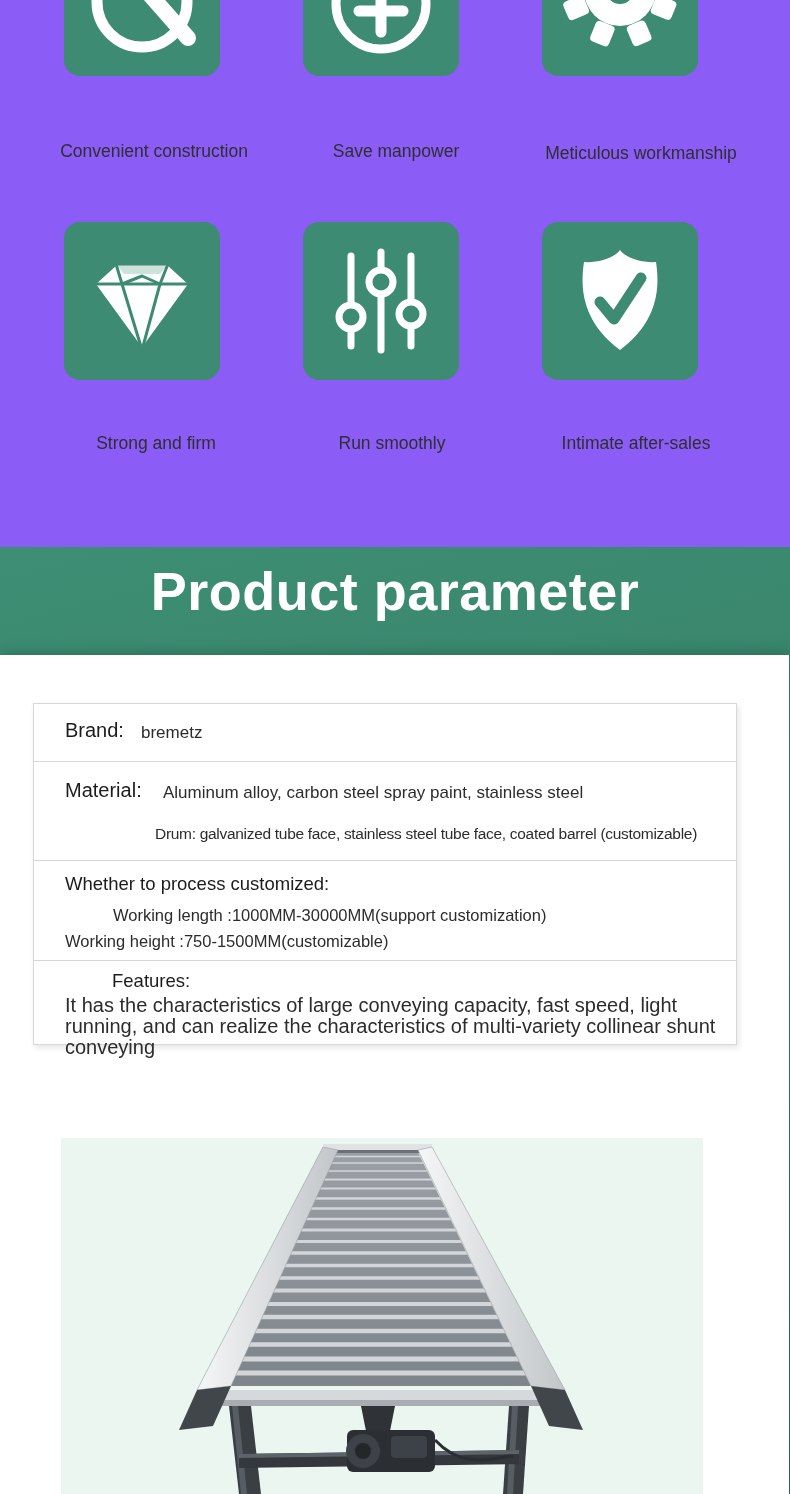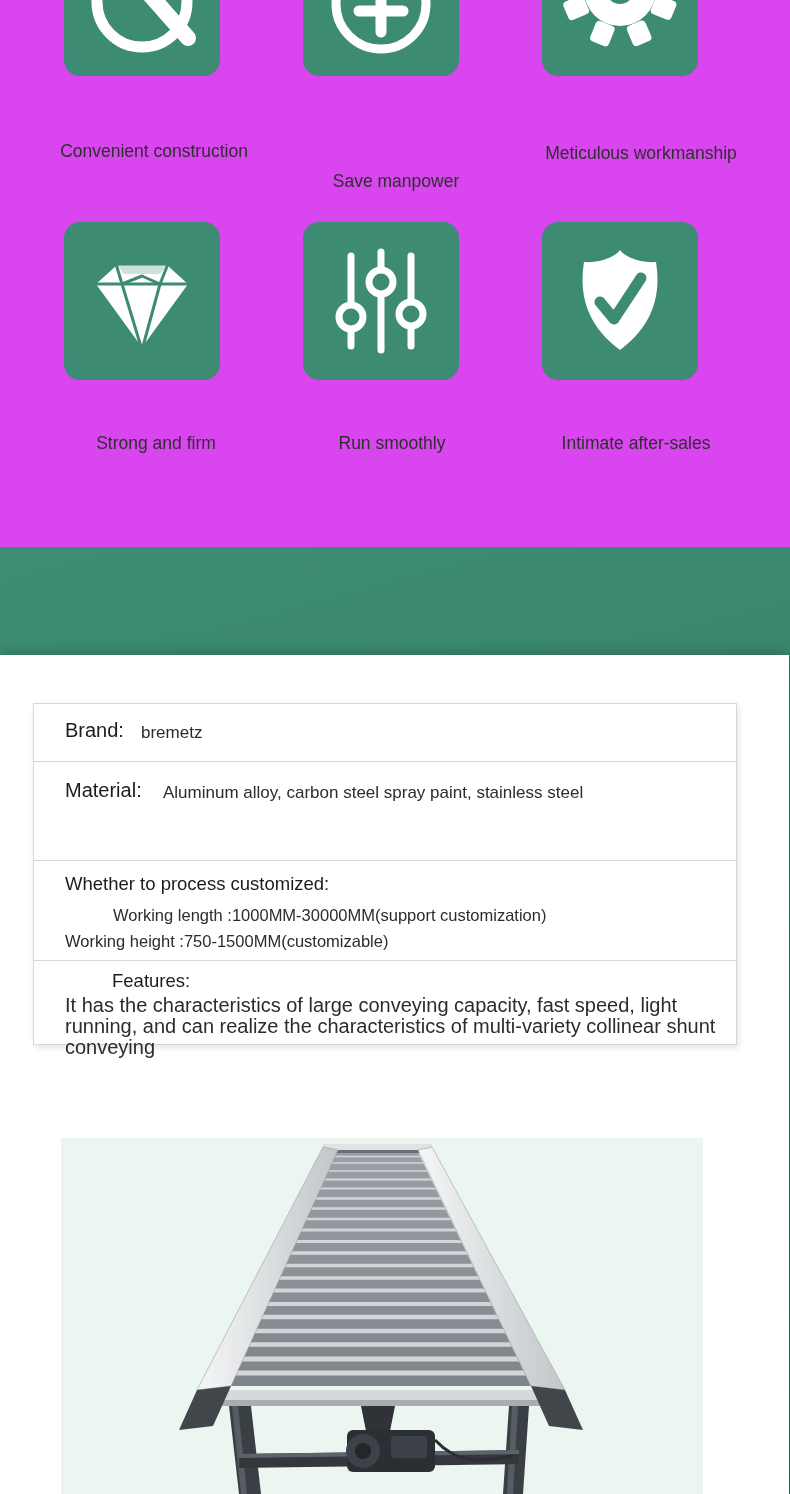--- a/index.html
+++ b/index.html
@@ -1,18 +1,18 @@
 <!DOCTYPE html>
 <html><head>
 <meta charset="utf-8">
 <style>
   html,body{margin:0;padding:0;}
   .page{
     position:relative; width:790px; height:1494px; overflow:hidden;
-    background:#d946ef;
+    background:#8b5cf6;
     font-family:"Liberation Sans", sans-serif;
   }
   
   .fsq{position:absolute; width:156px; height:158px;}
   .flabel{
     position:absolute; transform:translateX(-50%);
     font-size:17.5px; color:#2f2f2f; white-space:nowrap;
   }
   
   .green-sec{
@@ -86,21 +86,21 @@
           <rect x="102" y="28" width="20" height="22" rx="4" transform="rotate(45 112 39)"></rect>
           <rect x="34" y="94" width="20" height="22" rx="4" transform="rotate(45 44 105)"></rect>
           <rect x="102" y="94" width="20" height="22" rx="4" transform="rotate(-45 112 105)"></rect>
         </g>
       </g>
       <circle cx="78" cy="72" r="14" fill="#3d8b72"></circle>
     </svg>
   </div>
 
   <div class="flabel" style="left:154px; top:141px;">Convenient construction</div>
-  <div class="flabel" style="left:396px; top:141px;margin-top:30px;">Save manpower</div>
+  <div class="flabel" style="left:396px; top:141px;">Save manpower</div>
   <div class="flabel" style="left:641px; top:143px;">Meticulous workmanship</div>
 
   <div class="fsq" style="left:64px; top:222px;">
     <svg width="156" height="158" viewBox="0 0 156 158">
       <rect x="0" y="0" width="156" height="158" rx="16" fill="#3d8b72"></rect>
       <g stroke="#3d8b72" stroke-width="3" fill="#ffffff" stroke-linejoin="round">
         <polygon points="30,62 52,42 104,42 126,62 78,128"></polygon>
       </g>
       <g stroke="#3d8b72" stroke-width="3" fill="none" stroke-linejoin="round">
         <polyline points="30,62 126,62"></polyline>
@@ -129,31 +129,33 @@
       <path d="M78 28 C72 36 56 41 42 40 C38 66 40 100 78 128 C116 100 118 66 114 40 C100 41 84 36 78 28 Z" fill="#ffffff"></path>
       <polyline points="58,80 72,97 99,56" fill="none" stroke="#3d8b72" stroke-width="11" stroke-linecap="round" stroke-linejoin="round"></polyline>
     </svg>
   </div>
 
   <div class="flabel" style="left:156px; top:433px;">Strong and firm</div>
   <div class="flabel" style="left:392px; top:433px;">Run smoothly</div>
   <div class="flabel" style="left:636px; top:433px;">Intimate after-sales</div>
 
   <div class="green-sec"></div>
+  <div class="banner-title">Product parameter</div>
 
   <div class="card">
 
     <div class="ptable">
       <div class="prow" style="height:57px;">
         <span class="rlabel" style="left:31px; top:15px;">Brand:</span>
         <span class="rtext" style="left:107px; top:19px;">bremetz</span>
       </div>
       <div class="prow" style="height:98px;">
         <span class="rlabel" style="left:31px; top:17px;">Material:</span>
         <span class="rtext" style="left:121px; top:21px;margin-left:8px;">Aluminum alloy, carbon steel spray paint, stainless steel</span>
+        <span class="rtext cond" style="left:121px; top:63px;">Drum: galvanized tube face, stainless steel tube face, coated barrel (customizable)</span>
       </div>
       <div class="prow" style="height:99px;">
         <span class="rlabel small" style="left:31px; top:12px;">Whether to process customized:</span>
         <span class="rtext body" style="left:31px; top:45px;margin-left:48px;">Working length :1000MM-30000MM(support customization)</span>
         <span class="rtext body" style="left:31px; top:71px;">Working height :750-1500MM(customizable)</span>
       </div>
       <div class="prow" style="height:83px;">
         <span class="rlabel small" style="left:31px; top:9px;margin-left:47px;">Features:</span>
         <span class="rpara" style="left:31px; top:34px;">It has the characteristics of large conveying capacity, fast speed, light running, and can realize the characteristics of multi-variety collinear shunt conveying</span>
       </div>

